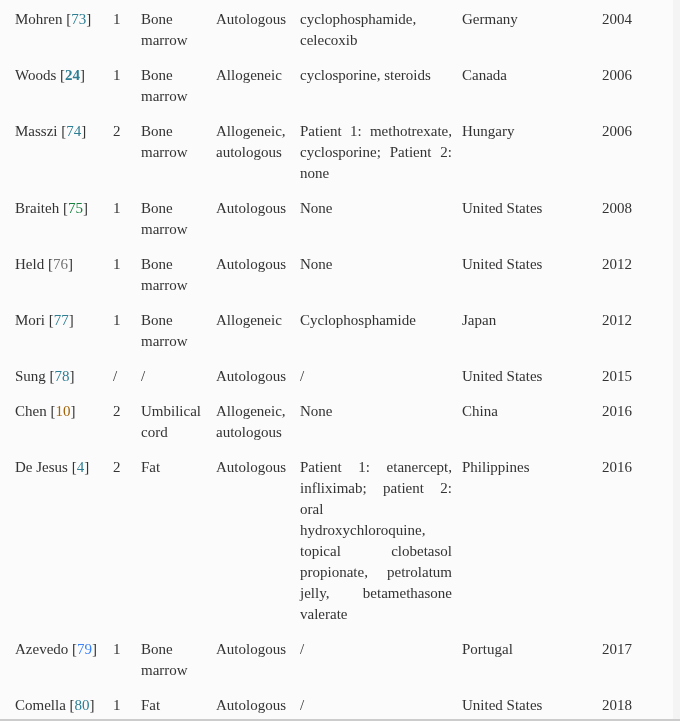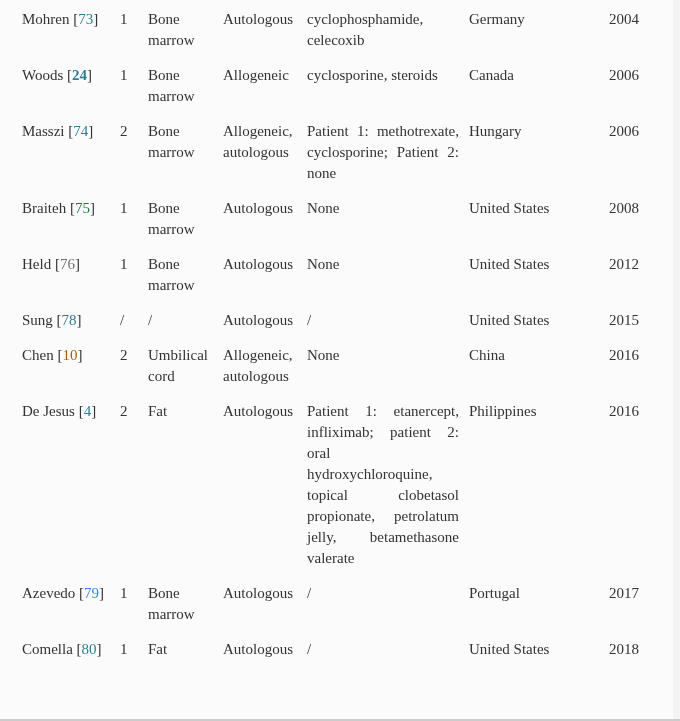--- a/index.html
+++ b/index.html
@@ -12,21 +12,21 @@
     background: #fbfbfb;
     font-family: "Liberation Serif", "DejaVu Serif", serif;
     font-size: 15px;
     color: #333333;
     position: relative;
     overflow: hidden;
   }
   .content {
     position: absolute;
     top: 0;
-    left: 8px;
+    left: 1px;
     width: 672px;
     height: 721px;
     background: #fbfbfb;
     border-right: 1px solid #e0e0e0;
     box-sizing: content-box;
   }
   .gutter {
     position: absolute;
     top: 0;
     right: 0;
@@ -119,20 +119,29 @@
         <tr>
     <td class="c-author"><span>Held</span><span> [</span><a href="#" class="ref-link" style="color: #737373; margin-top: 32px;">76</a><span>]</span></td>
     <td class="c-n">1</td>
     <td class="c-source">Bone marrow</td>
     <td class="c-type">Autologous</td>
     <td class="c-treatment">None</td>
     <td class="c-country">United States</td>
     <td class="c-year">2012</td>
   </tr>
         <tr>
+    <td class="c-author"><span>Mori</span><span> [</span><a href="#" class="ref-link" style="color: rgb(45, 126, 147);">77</a><span>]</span></td>
+    <td class="c-n">1</td>
+    <td class="c-source">Bone marrow</td>
+    <td class="c-type">Allogeneic</td>
+    <td class="c-treatment">Cyclophosphamide</td>
+    <td class="c-country">Japan</td>
+    <td class="c-year">2012</td>
+  </tr>
+        <tr>
     <td class="c-author"><span>Sung</span><span> [</span><a href="#" class="ref-link" style="color: rgb(45, 126, 147);">78</a><span>]</span></td>
     <td class="c-n">/</td>
     <td class="c-source">/</td>
     <td class="c-type">Autologous</td>
     <td class="c-treatment">/</td>
     <td class="c-country">United States</td>
     <td class="c-year">2015</td>
   </tr>
         <tr>
     <td class="c-author"><span>Chen</span><span> [</span><a href="#" class="ref-link" style="color: #a16207; font-family: Liberation Serif, serif;">10</a><span>]</span></td>

